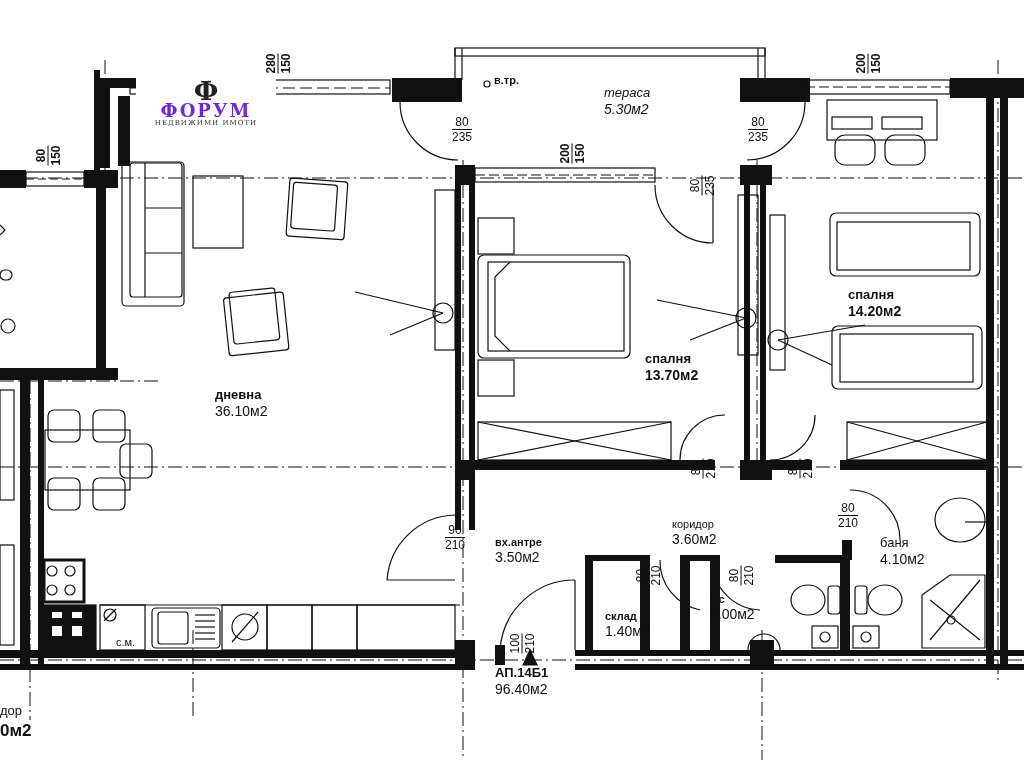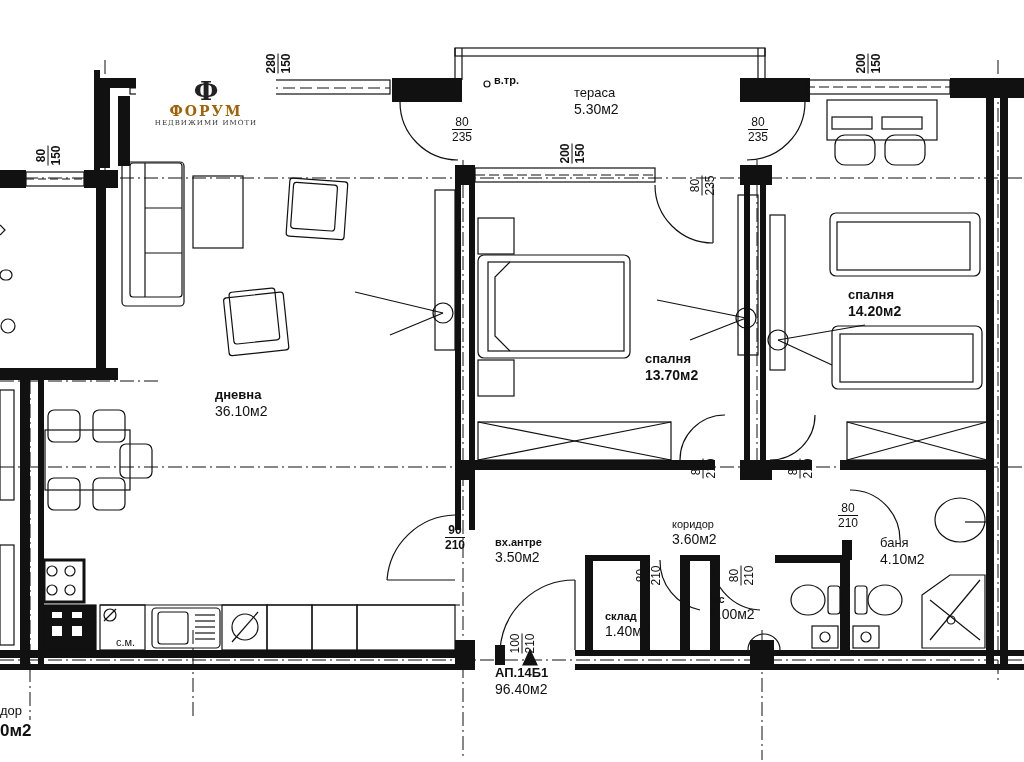--- a/index.html
+++ b/index.html
@@ -10,21 +10,21 @@
   .room-name.bold { font-weight: bold; }
   .room-area { font-size: 14px; }
   .room-area.bold { font-weight: bold; }
   .dim { position: absolute; font-size: 12px; color: #111; text-align: center; line-height: 1; white-space: nowrap; }
   .dim .num { display: block; }
   .dim .num.top { border-bottom: 1px solid #111; padding-bottom: 1px; }
   .dim .num.bot { padding-top: 1px; }
   .dim.rot { transform: rotate(-90deg); transform-origin: center center; }
   .logo { position: absolute; left: 136px; top: 77px; width: 140px; height: 54px; background: #fff; text-align: center; }
   .logo .mark { font-family: "DejaVu Serif", serif; font-size: 26px; font-weight: bold; color: #222; line-height: 24px; display: block; margin-top: 2px; }
-  .logo .brand { font-family: "DejaVu Serif", serif; font-size: 14px; font-weight: bold; color: #a16207; letter-spacing: 2px; line-height: 16px; display: block; }
+  .logo .brand { font-family: "DejaVu Serif", serif; font-size: 18px; font-weight: bold; color: #6d28d9; letter-spacing: 2px; line-height: 16px; display: block; }
   .logo .tag { font-family: "DejaVu Serif", serif; font-size: 7px; color: #333; letter-spacing: 1px; display: block; line-height: 9px; }
   .small { font-size: 11px; }
 </style>
 </head>
 <body>
 
 <svg id="plan" viewBox="0 0 1024 762" xmlns="http://www.w3.org/2000/svg">
   <g fill="none" stroke="#111" stroke-width="1.2">
 
     <g stroke-dasharray="14,4,2,4" stroke-width="1">
@@ -264,21 +264,21 @@
     <path d="M523 665 L530 650 L537 665 Z" fill="#111"></path>
   </g>
 </svg>
 
 <div class="logo">
   <span class="mark">Ф</span>
   <span class="brand">ФОРУМ</span>
   <span class="tag">НЕДВИЖИМИ ИМОТИ</span>
 </div>
 
-<div class="lbl" style="left:574px; top:86px; width:80px;">
+<div class="lbl" style="left:604px; top:86px; width:80px;font-style:italic;">
   <div class="room-name">тераса</div>
   <div class="room-area">5.30м2</div>
 </div>
 <div class="lbl" style="left:215px; top:388px; width:80px;">
   <div class="room-name bold">дневна</div>
   <div class="room-area">36.10м2</div>
 </div>
 <div class="lbl" style="left:645px; top:352px; width:80px;">
   <div class="room-name bold">спалня</div>
   <div class="room-area bold">13.70м2</div>
@@ -330,21 +330,21 @@
     <span class="num bot">235</span>
 </div>
 <div class="dim rot" style="left:693px; top:455px;">
   <span class="num top">80</span>
     <span class="num bot">210</span>
 </div>
 <div class="dim rot" style="left:790px; top:455px;">
   <span class="num top">80</span>
     <span class="num bot">210</span>
 </div>
-<div class="dim" style="left:445px; top:524px;font-weight:bold;">
+<div class="dim" style="left:445px; top:524px;">
   <span class="num top">90</span>
     <span class="num bot">210</span>
 </div>
 <div class="dim" style="left:838px; top:502px;">
   <span class="num top">80</span>
     <span class="num bot">210</span>
 </div>
 <div class="dim rot" style="left:638px; top:562px;">
   <span class="num top">80</span>
     <span class="num bot">210</span>

